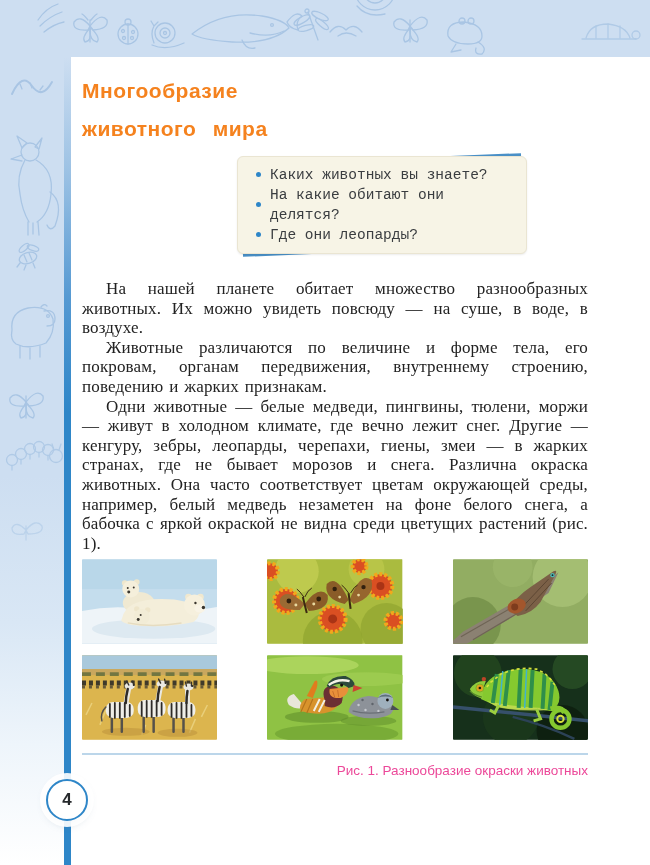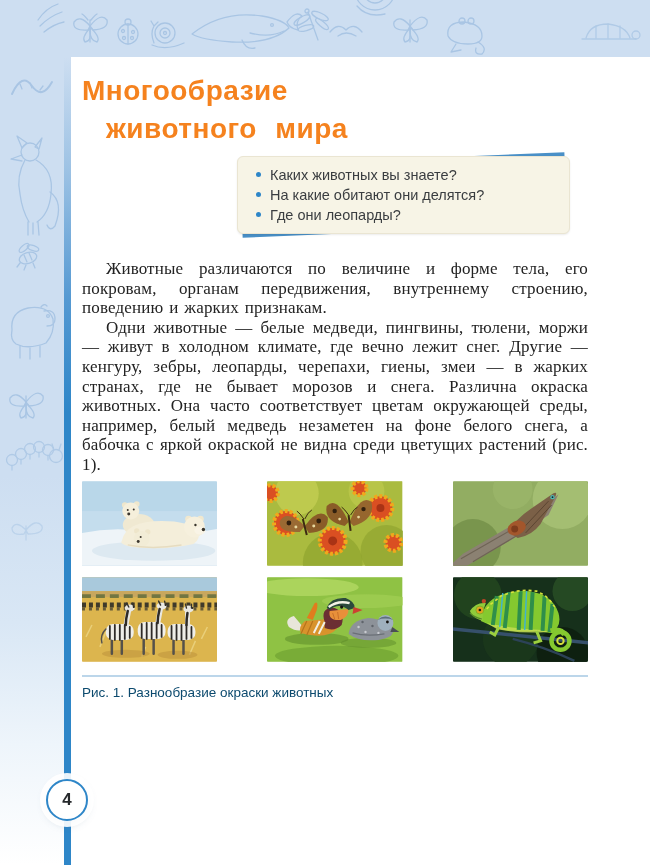--- a/index.html
+++ b/index.html
@@ -17,41 +17,41 @@
   .content{position:absolute;left:11px;right:62px;top:0;}
   
   .spine{position:absolute;left:64px;top:57px;width:7px;bottom:0;
          background:linear-gradient(to bottom,#cddef1 0%,#9dc2e4 14%,#5599d2 30%,#2e86c8 44%,#2e86c8 100%);}
   .page-badge{position:absolute;left:46px;top:779px;width:42px;height:42px;border-radius:50%;
               background:#fff;border:2.5px solid #2e86c8;box-sizing:border-box;
               display:flex;align-items:center;justify-content:center;
               box-shadow:0 0 0 6px rgba(255,255,255,.9),0 3px 8px rgba(90,120,150,.35);
               font-weight:bold;font-size:17px;color:#26292c;z-index:5;}
   
-  .title{margin:15px 0 0 0;color:#f5821e;font-weight:bold;font-size:28px;line-height:38px;letter-spacing:.5px;}
-  .title .l2{word-spacing:10px;margin-left:24px;}
-  
-  .qwrap{position:relative;margin:8px 0 0 155px;width:333px;}
+  .title{margin:15px 0 0 0;color:#f5821e;font-weight:bold;font-size:21px;line-height:38px;letter-spacing:.5px;}
+  .title .l2{word-spacing:10px;}
+  
+  .qwrap{position:relative;margin:8px 0 0 155px;width:290px;font-family:Liberation Mono, monospace;}
   .qwrap::before{content:"";position:absolute;left:4px;right:4px;top:3px;bottom:3px;
                  background:#4a90c7;transform:rotate(-2.4deg);}
   .qbox{position:relative;background:#f7f4e6;border:1px solid #eae5d2;border-radius:6px;
         padding:8px 14px 8px 12px;box-shadow:0 1px 2px rgba(0,0,0,.08);}
   .qbox ul{margin:0;padding:0;list-style:none;}
   .qbox li{display:flex;align-items:baseline;font-size:14.5px;line-height:20px;color:#3a3d40;}
   .qdot{flex:0 0 auto;width:5px;height:5px;border-radius:50%;background:#2e86c8;margin:0 9px 2px 6px;
         align-self:center;}
   
   .bodytext{margin-top:25px;font-family:"Liberation Serif",serif;font-size:17px;line-height:19.6px;
             color:#222;text-align:justify;letter-spacing:.15px;word-spacing:1.5px;}
   .bodytext p{margin:0;text-indent:24px;}
   
   .figgrid{margin-top:6px;display:grid;grid-template-columns:repeat(3,1fr);column-gap:50px;row-gap:11px;}
   .figgrid svg{display:block;width:100%;height:85px;border-radius:1px;}
   .figrule{margin-top:13px;border:0;border-top:2px solid #bcd6ea;height:0;}
-  .figcap{margin-top:7px;font-size:13.5px;color:#0c4a6e;}
+  .figcap{margin-top:7px;font-size:13.5px;color:#ec4899;text-align:right;}
 </style>
 </head>
 <body>
 
 <div class="screen">
 
   <div class="band-top">
     <svg width="650" height="57" viewBox="0 0 650 57">
       <g class="sketch" opacity=".85">
         <g>
@@ -210,20 +210,21 @@
             </li>
             <li>
               <span class="qdot"></span>
               <span>Где они леопарды?</span>
             </li>
           </ul>
         </div>
       </div>
 
       <div class="bodytext">
+        <p>На нашей планете обитает множество разнообразных животных. Их можно увидеть повсюду — на суше, в воде, в воздухе.</p>
         <p>Животные различаются по величине и форме тела, его покровам, органам передвижения, внутреннему строению, поведению и жарких признакам.</p>
         <p>Одни животные — белые медведи, пингвины, тюлени, моржи — живут в холодном климате, где вечно лежит снег. Другие — кенгуру, зебры, леопарды, черепахи, гиены, змеи — в жарких странах, где не бывает морозов и снега. Различна окраска животных. Она часто соответствует цветам окружающей среды, например, белый медведь незаметен на фоне белого снега, а бабочка с яркой окраской не видна среди цветущих растений (рис. 1).</p>
       </div>
 
       <div class="figgrid">
 
         <svg viewBox="0 0 136 85">
           <rect width="136" height="85" fill="#b9d7e9"></rect>
           <rect y="30" width="136" height="22" fill="#c9e0ee" opacity=".7"></rect>
           <path d="M0,52 Q30,46 60,50 Q100,55 136,48 L136,85 L0,85 Z" fill="#eef4f8"></path>

